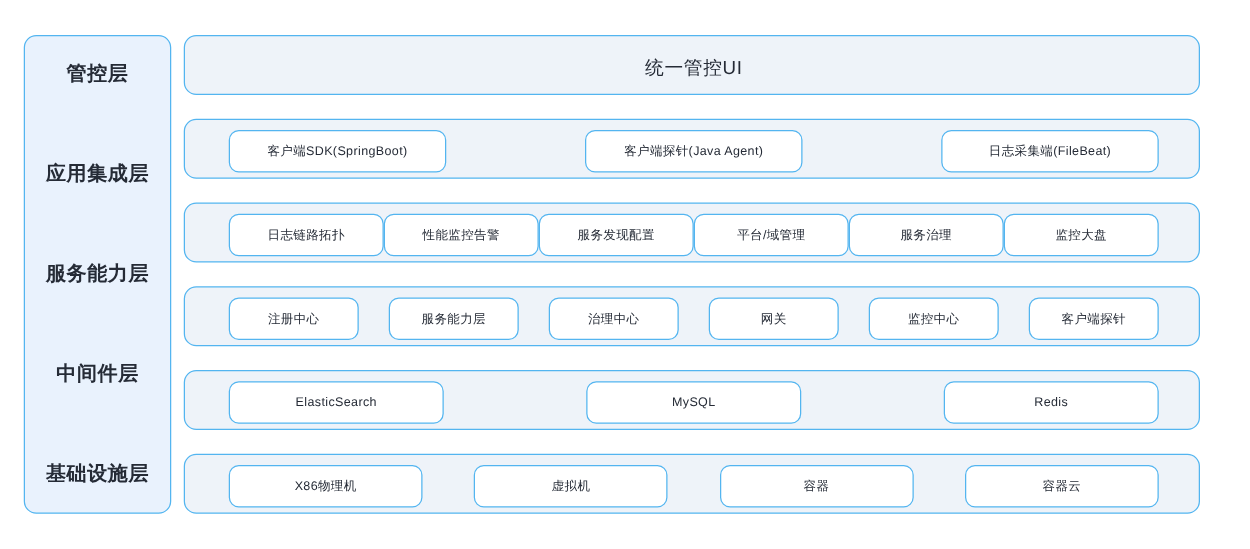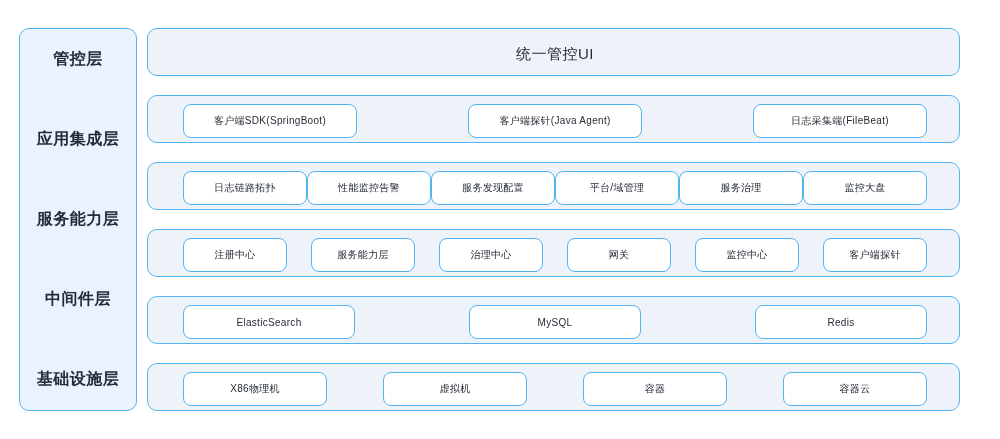--- a/index.html
+++ b/index.html
@@ -83,21 +83,21 @@
     font-size: 10px;
     color: #252b36;
     white-space: nowrap;
     letter-spacing: 0.3px;
   }
   
   .row[data-row-index="1"] .chip { width: 174px; }
   .row[data-row-index="2"] .chip { width: 124px; }
   .row[data-row-index="3"] .chip { width: 104px;  }
   .row[data-row-index="4"] .chip { width: 172px; }
-  .row[data-row-index="5"] .chip { width: 144px; text-align: center; }
+  .row[data-row-index="5"] .chip { width: 155px; text-align: center; }
 </style>
 </head>
 <body>
 
 <div class="canvas">
   <div class="diagram">
     <div class="sidebar" id="sidebar">
         <div class="label-slot">管控层</div>
         <div class="label-slot">应用集成层</div>
         <div class="label-slot">服务能力层</div>

